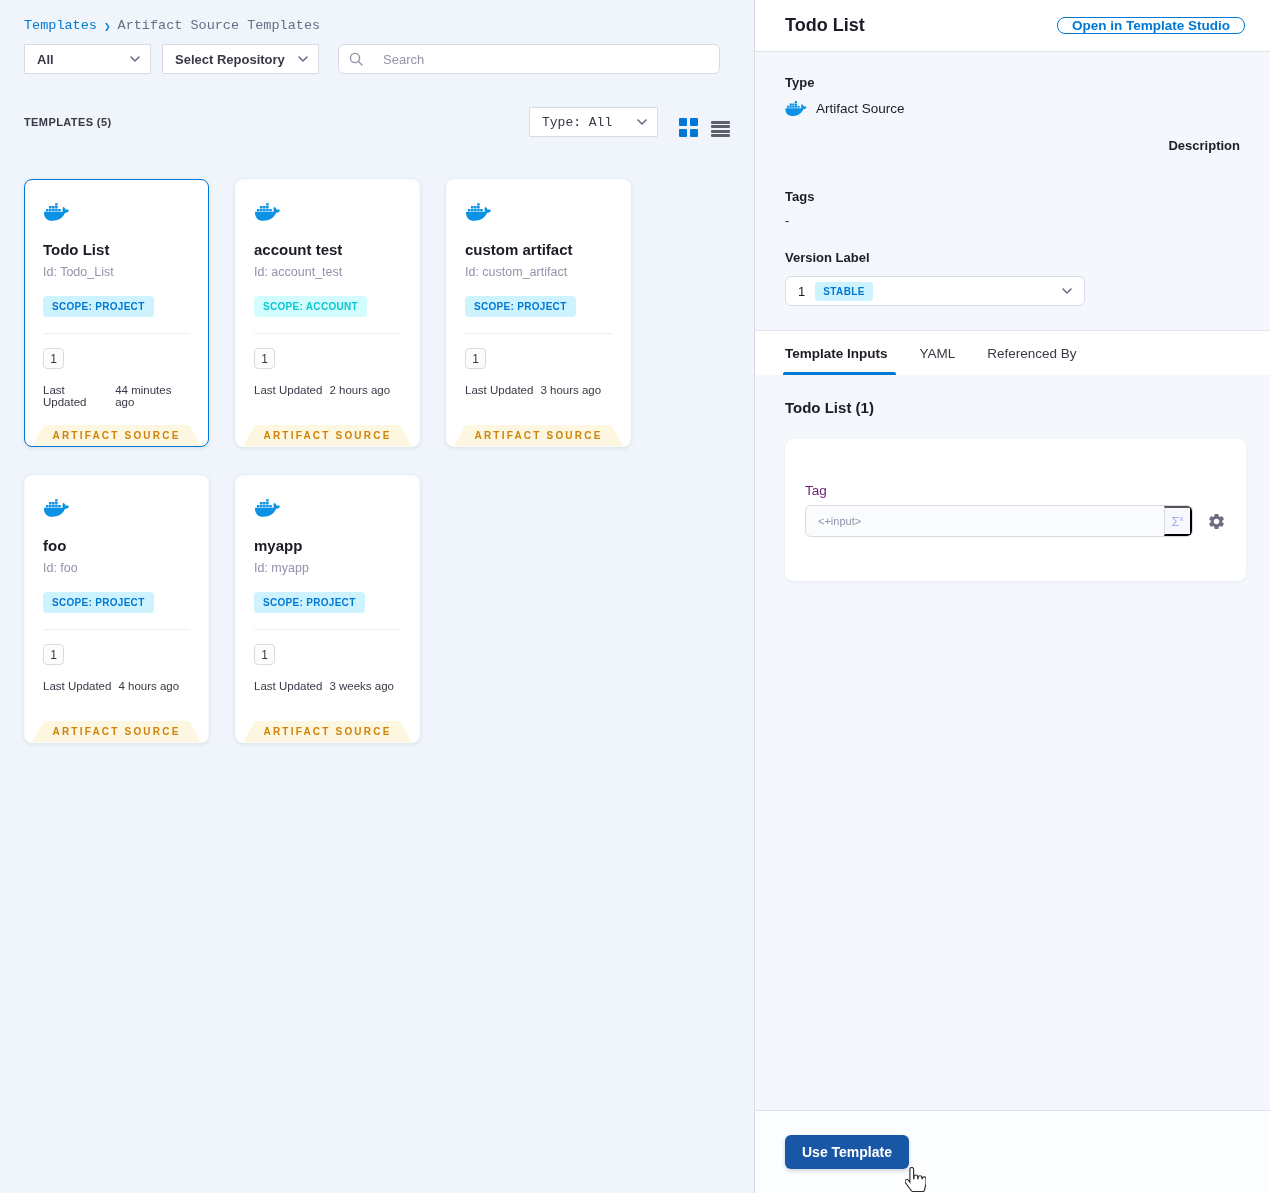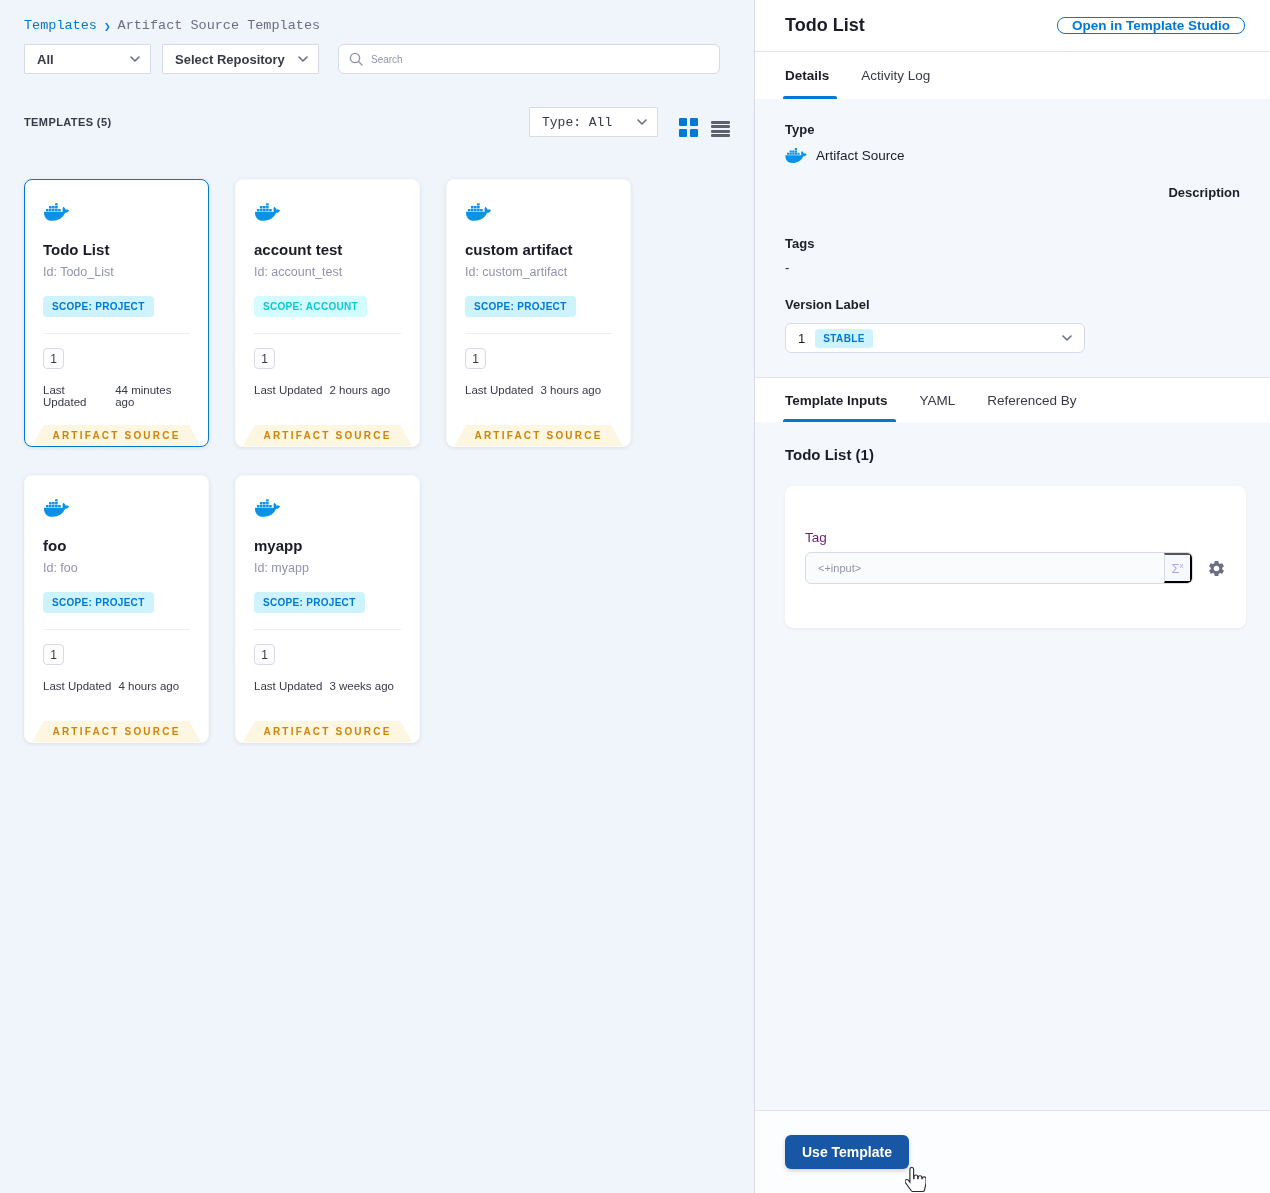--- a/index.html
+++ b/index.html
@@ -15,21 +15,21 @@
   .bc-current { color:#6b6d85; }
 
   .filter-row { display:flex; align-items:center; margin-top:11px; }
   .select { height:30px; background:#fff; border:1px solid #d9dae5; border-radius:1px; display:flex; align-items:center; padding:0 10px 0 12px; font-size:13px; color:#383946; font-weight:700; cursor:pointer; }
   .select .sel-label { flex:1; }
   .select-all { width:127px; margin-right:11px; }
   .select-repo { width:157px; }
   .chev { width:10px; height:6px; flex:none; margin-left:8px; }
   .search-box { width:382px; height:30px; margin-left:19px; background:#fff; border:1px solid #d9dae5; border-radius:6px; display:flex; align-items:center; padding:0 10px; }
   .search-box svg { flex:none; margin-right:8px; }
-  .search-box input { border:none; outline:none; flex:1; font-size:10px; color:#383946; font-family:inherit; background:transparent; }
+  .search-box input { border:none; outline:none; flex:1; font-size:13px; color:#383946; font-family:inherit; background:transparent;margin-left:12px; }
   .search-box input::placeholder { color:#9293ab; }
 
   .list-header { display:flex; align-items:center; margin-top:33px; }
   .count-label { font-size:11px; font-weight:700; color:#383946; letter-spacing:.4px; }
   .lh-right { margin-left:auto; display:flex; align-items:flex-end;font-family:Liberation Mono, monospace; }
   .select-type { width:129px; font-weight:400; }
   .grid-icon { width:19px; height:19px; margin-left:21px; display:grid; grid-template-columns:8px 8px; grid-template-rows:8px 8px; gap:3px; cursor:pointer; }
   .grid-icon span { background:var(--accent,#0278d5); border-radius:1px; }
   .list-icon { width:19px; height:16px; margin-left:13px; display:flex; flex-direction:column; justify-content:space-between; cursor:pointer; }
   .list-icon span { height:2.6px; background:#60616f; border-radius:1px; }
@@ -242,24 +242,20 @@
     </div>
   </div>
 
   <div class="right-panel">
 
     <div class="rp-header">
       <span class="rp-title">Todo List</span>
       <button class="open-studio-btn">Open in Template Studio</button>
     </div>
 
-    <div class="tabbar">
-      <div class="tab active">Details</div>
-      <div class="tab">Activity Log</div>
-    </div>
 
     <div class="details">
       <div class="d-label">Type</div>
       <div class="type-row">
         <svg class="docker" viewBox="0 0 640 512" fill="#0b92e4">
             <use href="#docker-glyph"></use>
           </svg>
         <span class="type-value">Artifact Source</span>
       </div>
       <div class="d-label desc-label">Description</div>

